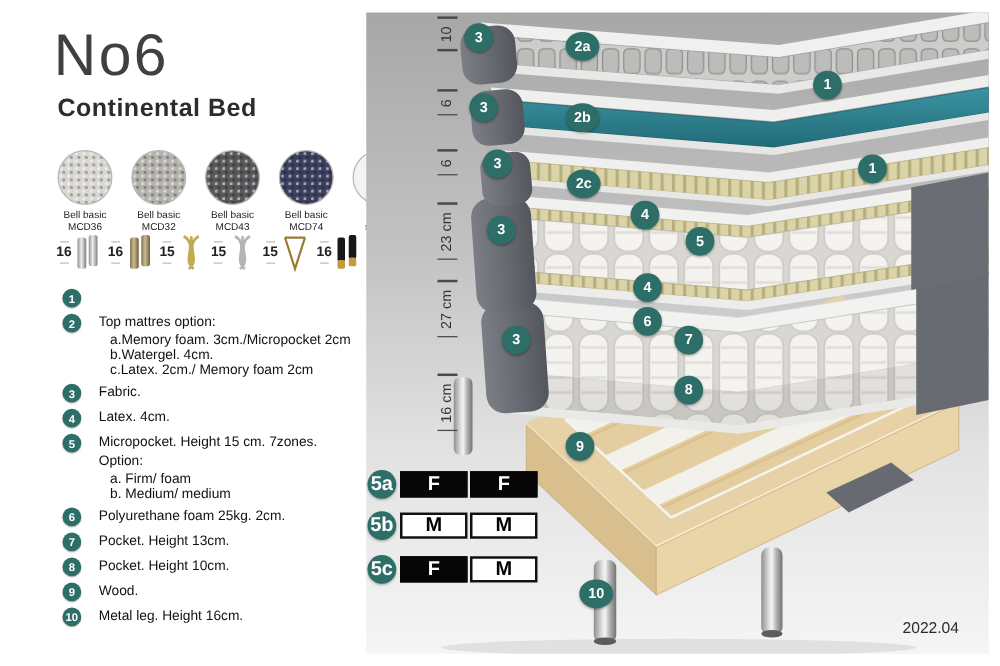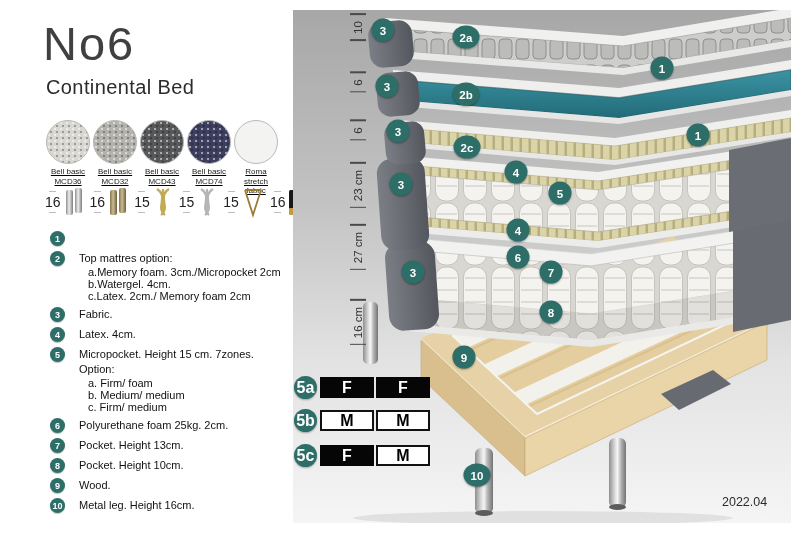--- a/index.html
+++ b/index.html
@@ -1,37 +1,37 @@
 <!DOCTYPE html>
 <html><head>
 <meta charset="utf-8">
 <style>
   html,body{margin:0;padding:0;background:#ffffff;width:800px;height:533px;overflow:hidden;
     font-family:"Liberation Sans", sans-serif;-webkit-font-smoothing:antialiased;}
   .stage{position:relative;width:800px;height:533px;background:#fff;}
 
   
   .title{position:absolute;left:43px;top:16px;font-size:47px;font-weight:300;letter-spacing:2px;color:#404040;}
-  .subtitle{position:absolute;left:46px;top:76px;font-size:20px;font-weight:400;letter-spacing:.4px;color:#2c2c2c;}
-
-  .fabrics{position:absolute;left:46px;top:120px;display:flex;gap:3px;text-decoration:underline;}
+  .subtitle{position:absolute;left:46px;top:76px;font-size:20px;font-weight:700;letter-spacing:.4px;color:#2c2c2c;}
+
+  .fabrics{position:absolute;left:46px;top:120px;display:flex;gap:15px;}
   .fabric{width:44px;text-align:center;}
   .fabric-circle{width:42px;height:42px;border-radius:50%;border:1px solid #b9b9b9;margin:0 auto;
     background-size:6px 6px, 6px 6px;
     background-image:
       radial-gradient(circle at 2px 2px, rgba(255,255,255,.5) 1.1px, transparent 1.4px),
       radial-gradient(circle at 4px 5px, rgba(0,0,0,.28) 1.1px, transparent 1.4px);}
   .fc0{background-color:#d9d7d1;} .fc1{background-color:#b4b2ad;}
   .fc2{background-color:#57585a;} .fc3{background-color:#3c405e;}
   .fc4{background-color:#f3f3f1;background-image:none;}
   .fabric-label{font-size:8px;line-height:1.2;margin-top:3px;color:#1a1a1a;}
 
   .legs{position:absolute;left:45px;top:186px;display:flex;align-items:center;gap:5px;}
   .leg{display:flex;align-items:center;gap:2px;}
-  .leg-num{display:flex;flex-direction:column;align-items:center;font-size:14px;font-weight:normal;color:#222;}
+  .leg-num{display:flex;flex-direction:column;align-items:center;font-size:11px;font-weight:bold;color:#222;}
   .dash{width:7px;height:1px;background:#bdbdbd;margin:2px 0;}
 
   .features{position:absolute;left:50px;top:231px;width:242px;}
   .feature{display:flex;margin-bottom:5px;}
   .f-badge{flex:none;width:15px;height:15px;border-radius:50%;background:#2e6e68;color:#fff;
     font-size:9px;font-weight:bold;display:flex;align-items:center;justify-content:center;
     margin-right:14px;box-shadow:0 1px 1px rgba(0,0,0,.25);}
   .f-body{font-size:11px;color:#111;}
   .f-main{line-height:15px;}
   .f-sub{line-height:12px;margin-left:9px;}
@@ -199,21 +199,20 @@
       <div class="f-body">
           <div class="f-main">Latex. 4cm.</div>
         </div>
     </div>
     <div class="feature">
       <span class="f-badge">5</span>
       <div class="f-body">
         <div class="f-main">Micropocket. Height 15 cm. 7zones. Option:</div>
         <div class="f-sub">a. Firm/ foam</div>
         <div class="f-sub">b. Medium/ medium</div>
-        <div class="f-sub">c. Firm/ medium</div>
       </div>
     </div>
     <div class="feature">
       <span class="f-badge">6</span>
       <div class="f-body">
           <div class="f-main">Polyurethane foam 25kg. 2cm.</div>
         </div>
     </div>
     <div class="feature">
       <span class="f-badge">7</span>

